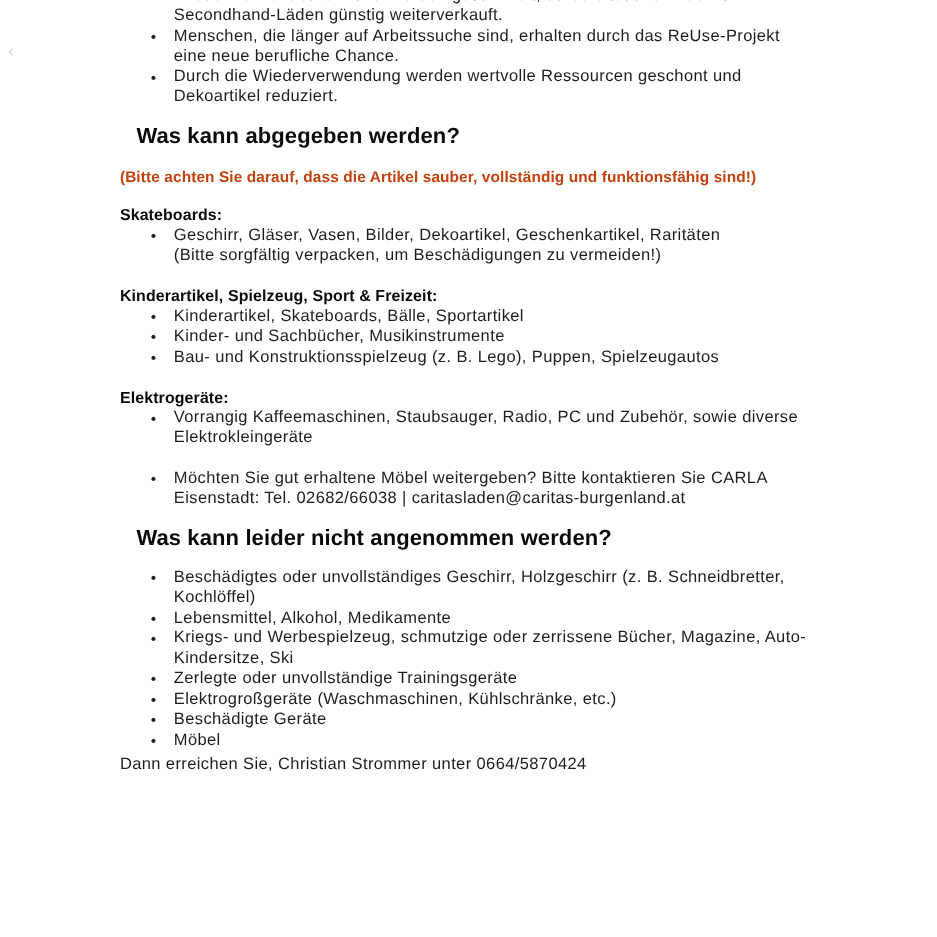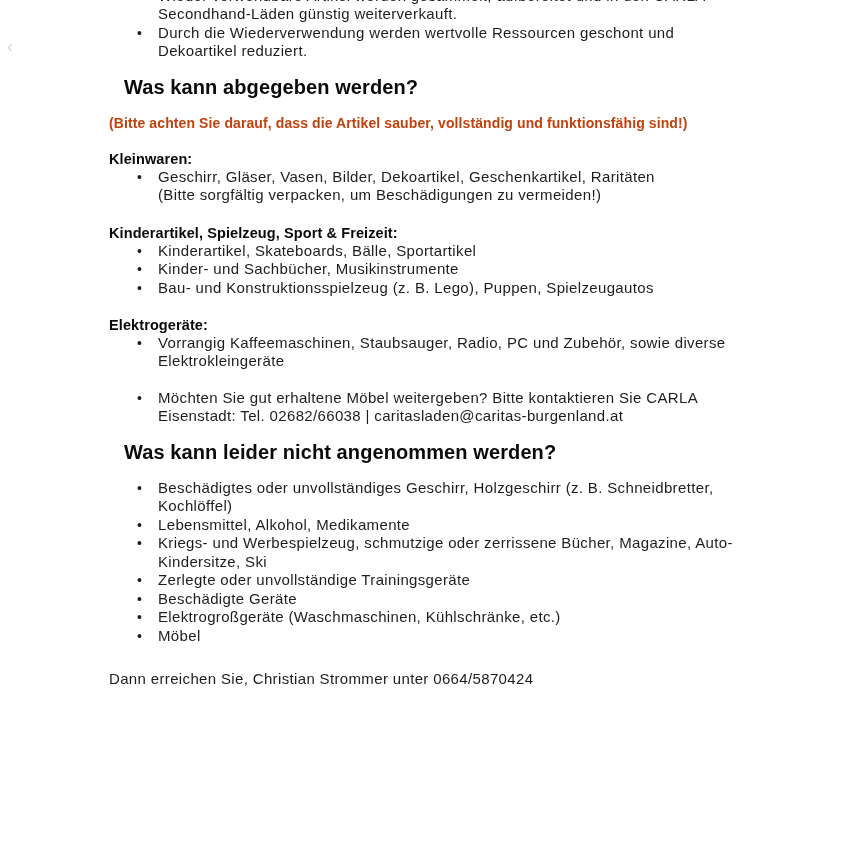--- a/index.html
+++ b/index.html
@@ -99,48 +99,52 @@
   .m-note   { margin-top: 2px; }
   .m-label1 { margin-top: 18px; }
   .m-ul1    { margin-top: 18px; }
   .m-label2 { margin-top: 19px; }
   .m-ul2    { margin-top: 19px; }
   .m-label3 { margin-top: 18.5px; }
   .m-ul3    { margin-top: 19px; }
   .m-h2     { margin-top: 38px; }
   .m-ul4    { margin-top: 18px; }
   .m-h3     { margin-top: 20px; }
-  .m-footer { margin-top: 25px; }
+  .m-footer { margin-top: 4px; }
 </style>
 </head>
 <body>
 
 <div class="page">
 
   <span class="left-mark">‹</span>
 
   <div class="content">
 
     <ul class="blist m-intro-list">
       <li class="no-marker">
         <div class="clip-strip">
           <span class="clip-inner">Wieder verwendbare Artikel werden gesammelt, aufbereitet und in den CARLA</span>
         </div>
         <span class="li-text">Secondhand-Läden günstig weiterverkauft.</span>
       </li>
       <li>
+        <span class="li-text">Menschen, die länger auf Arbeitssuche sind, erhalten durch das ReUse-Projekt
+eine neue berufliche Chance.</span>
+      </li>
+      <li>
         <span class="li-text">Durch die Wiederverwendung werden wertvolle Ressourcen geschont und
 Dekoartikel reduziert.</span>
       </li>
     </ul>
 
     <h2 class="doc-heading m-h1">Was kann abgegeben werden?</h2>
     <p class="bold-note m-note">(Bitte achten Sie darauf, dass die Artikel sauber, vollständig und funktionsfähig sind!)</p>
 
-    <p class="group-label m-label1">Kleinwaren:</p>
+    <p class="group-label m-label1">Skateboards:</p>
     <ul class="blist m-ul1">
       <li>
         <span class="li-text">Geschirr, Gläser, Vasen, Bilder, Dekoartikel, Geschenkartikel, Raritäten
 (Bitte sorgfältig verpacken, um Beschädigungen zu vermeiden!)</span>
       </li>
     </ul>
 
     <p class="group-label m-label2">Kinderartikel, Spielzeug, Sport &amp; Freizeit:</p>
     <ul class="blist m-ul2">
       <li>
@@ -176,24 +180,24 @@
         <span class="li-text">Lebensmittel, Alkohol, Medikamente</span>
       </li>
       <li>
         <span class="li-text">Kriegs- und Werbespielzeug, schmutzige oder zerrissene Bücher, Magazine, Auto-
 Kindersitze, Ski</span>
       </li>
       <li>
         <span class="li-text">Zerlegte oder unvollständige Trainingsgeräte</span>
       </li>
       <li>
+        <span class="li-text">Elektrogroßgeräte (Waschmaschinen, Kühlschränke, etc.)</span>
+      </li>
+      <li>
         <span class="li-text">Beschädigte Geräte</span>
-      </li>
-      <li>
-        <span class="li-text">Elektrogroßgeräte (Waschmaschinen, Kühlschränke, etc.)</span>
       </li>
       <li>
         <span class="li-text">Möbel</span>
       </li>
     </ul>
 
     <p class="body-text m-footer">Dann erreichen Sie, Christian Strommer unter 0664/5870424</p>
 
   </div>
 </div>

